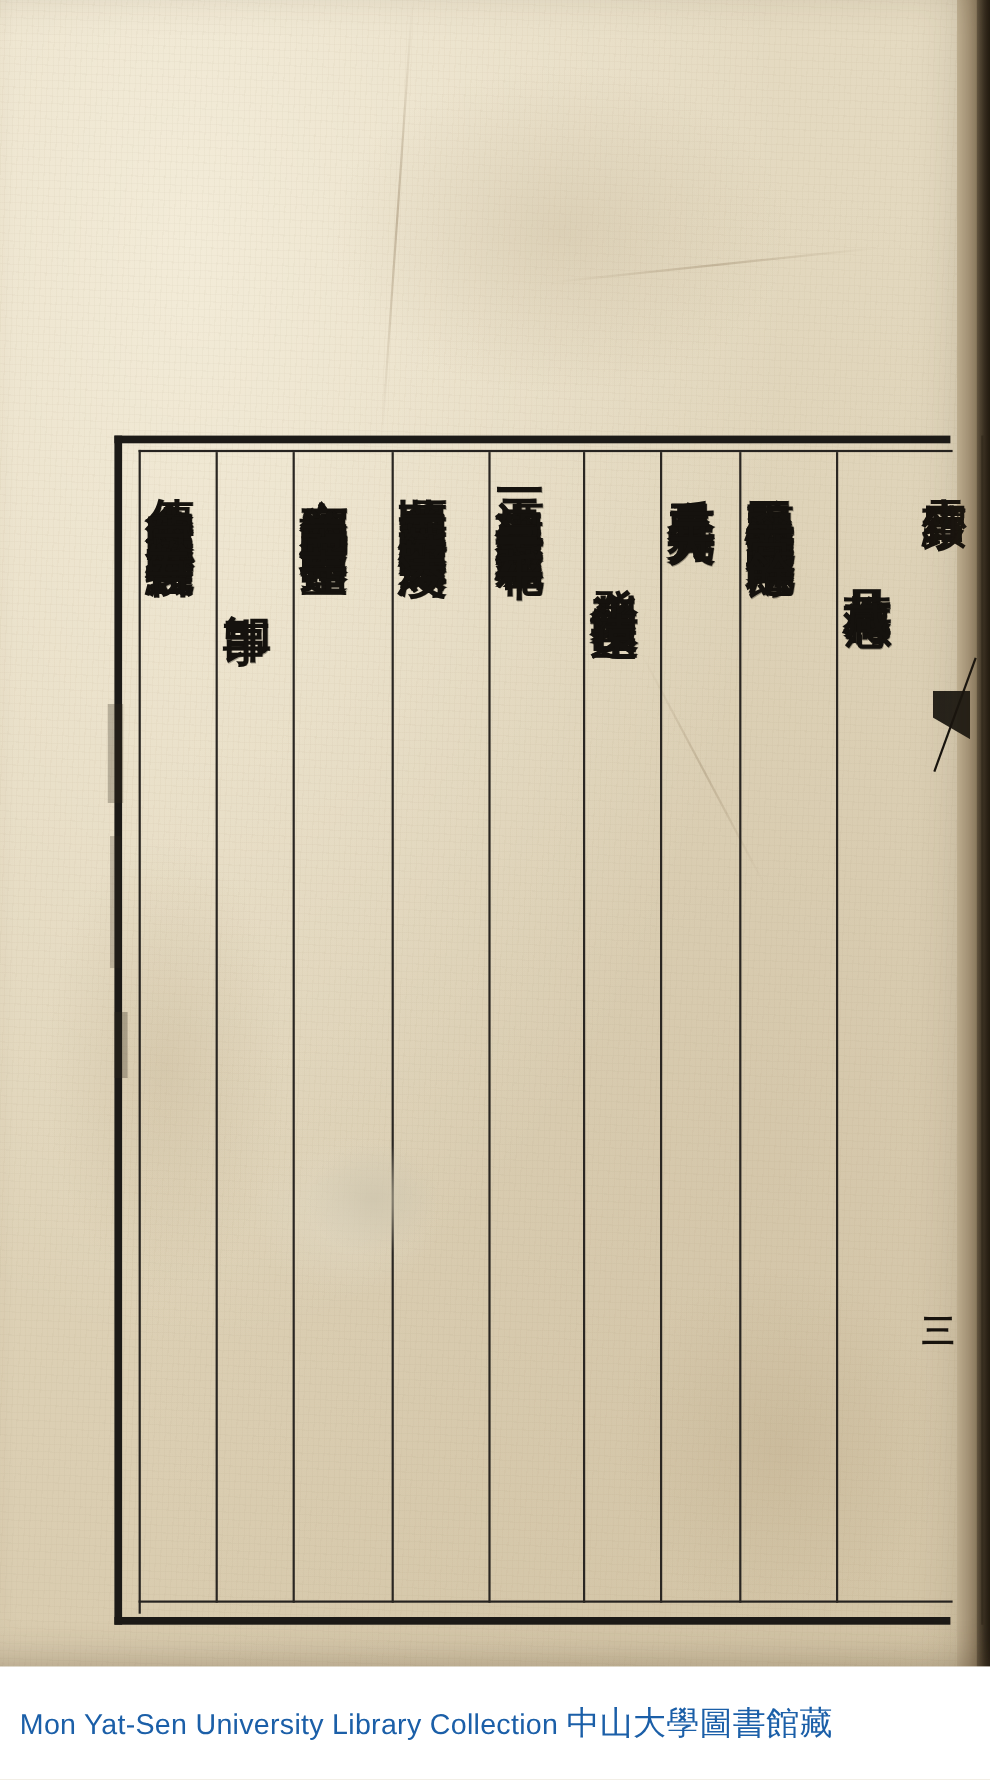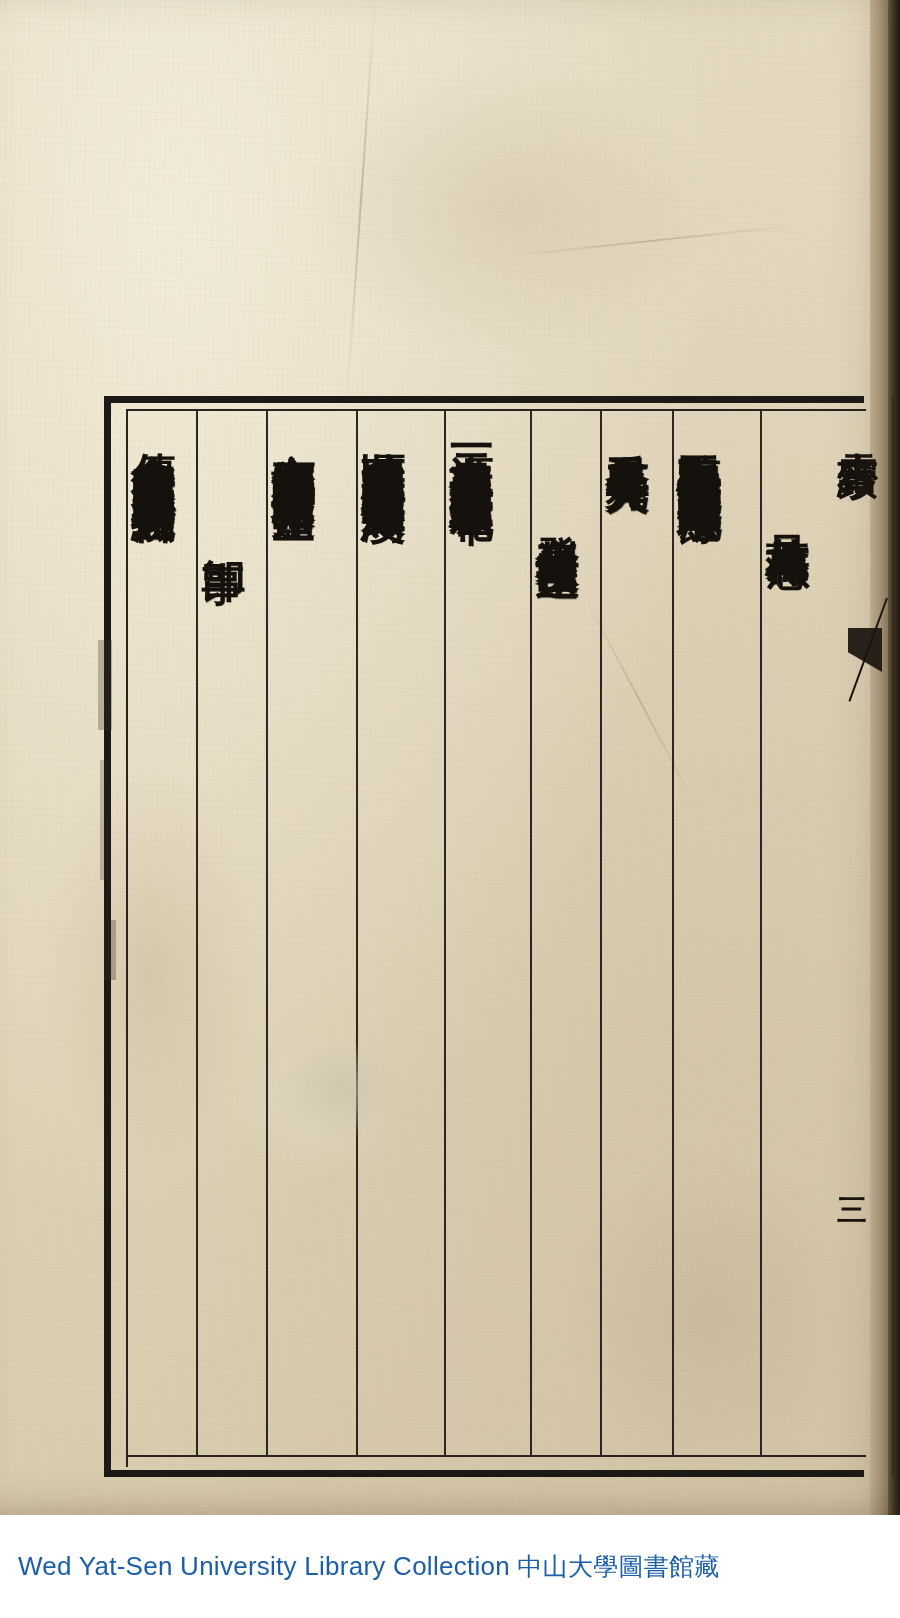--- a/index.html
+++ b/index.html
@@ -185,21 +185,21 @@
   }
   .footer-text {
     padding-left: 18px;
     font-family: "Liberation Sans", sans-serif;
     font-size: 26px;
     color: #1b5fa8;
     letter-spacing: 0.01em;
   }
   .footer-text .cn {
     font-family: "DejaVu Sans", "Liberation Sans", sans-serif;
-    font-size: 25px;
+    font-size: 30px;
   }
   .edge-shadow {
     position: absolute;
     right: 0; top: 0;
     width: 900px; height: 1515px;
     pointer-events: none;
     box-shadow: inset -40px 0 60px -40px rgba(60,45,25,0.55),
                 inset 0 -30px 40px -30px rgba(90,70,45,0.30);
   }
 </style>
@@ -256,17 +256,17 @@
 
   <div class="wear" style="left:98px; top:640px; width:14px; height:90px; background:rgba(50,42,30,0.28);"></div>
   <div class="wear" style="left:100px; top:760px; width:10px; height:120px; background:rgba(50,42,30,0.22);"></div>
   <div class="wear" style="left:104px; top:920px; width:12px; height:60px; background:rgba(50,42,30,0.30);"></div>
   <div class="wear" style="left:280px; top:1040px; width:120px; height:100px; background:radial-gradient(ellipse at center, rgba(205,196,172,0.75), rgba(205,196,172,0) 72%);"></div>
 
   <div class="edge-shadow"></div>
 
   <div class="footer">
     <div class="footer-text">
-      <span>Wed Yat-Sen University Library Collection</span><span>&nbsp;</span><span class="cn">中山大學圖書館藏</span>
+      <span>Mon Yat-Sen University Library Collection</span><span>&nbsp;</span><span class="cn">中山大學圖書館藏</span>
     </div>
   </div>
 
 </div>
 
 </body></html>

